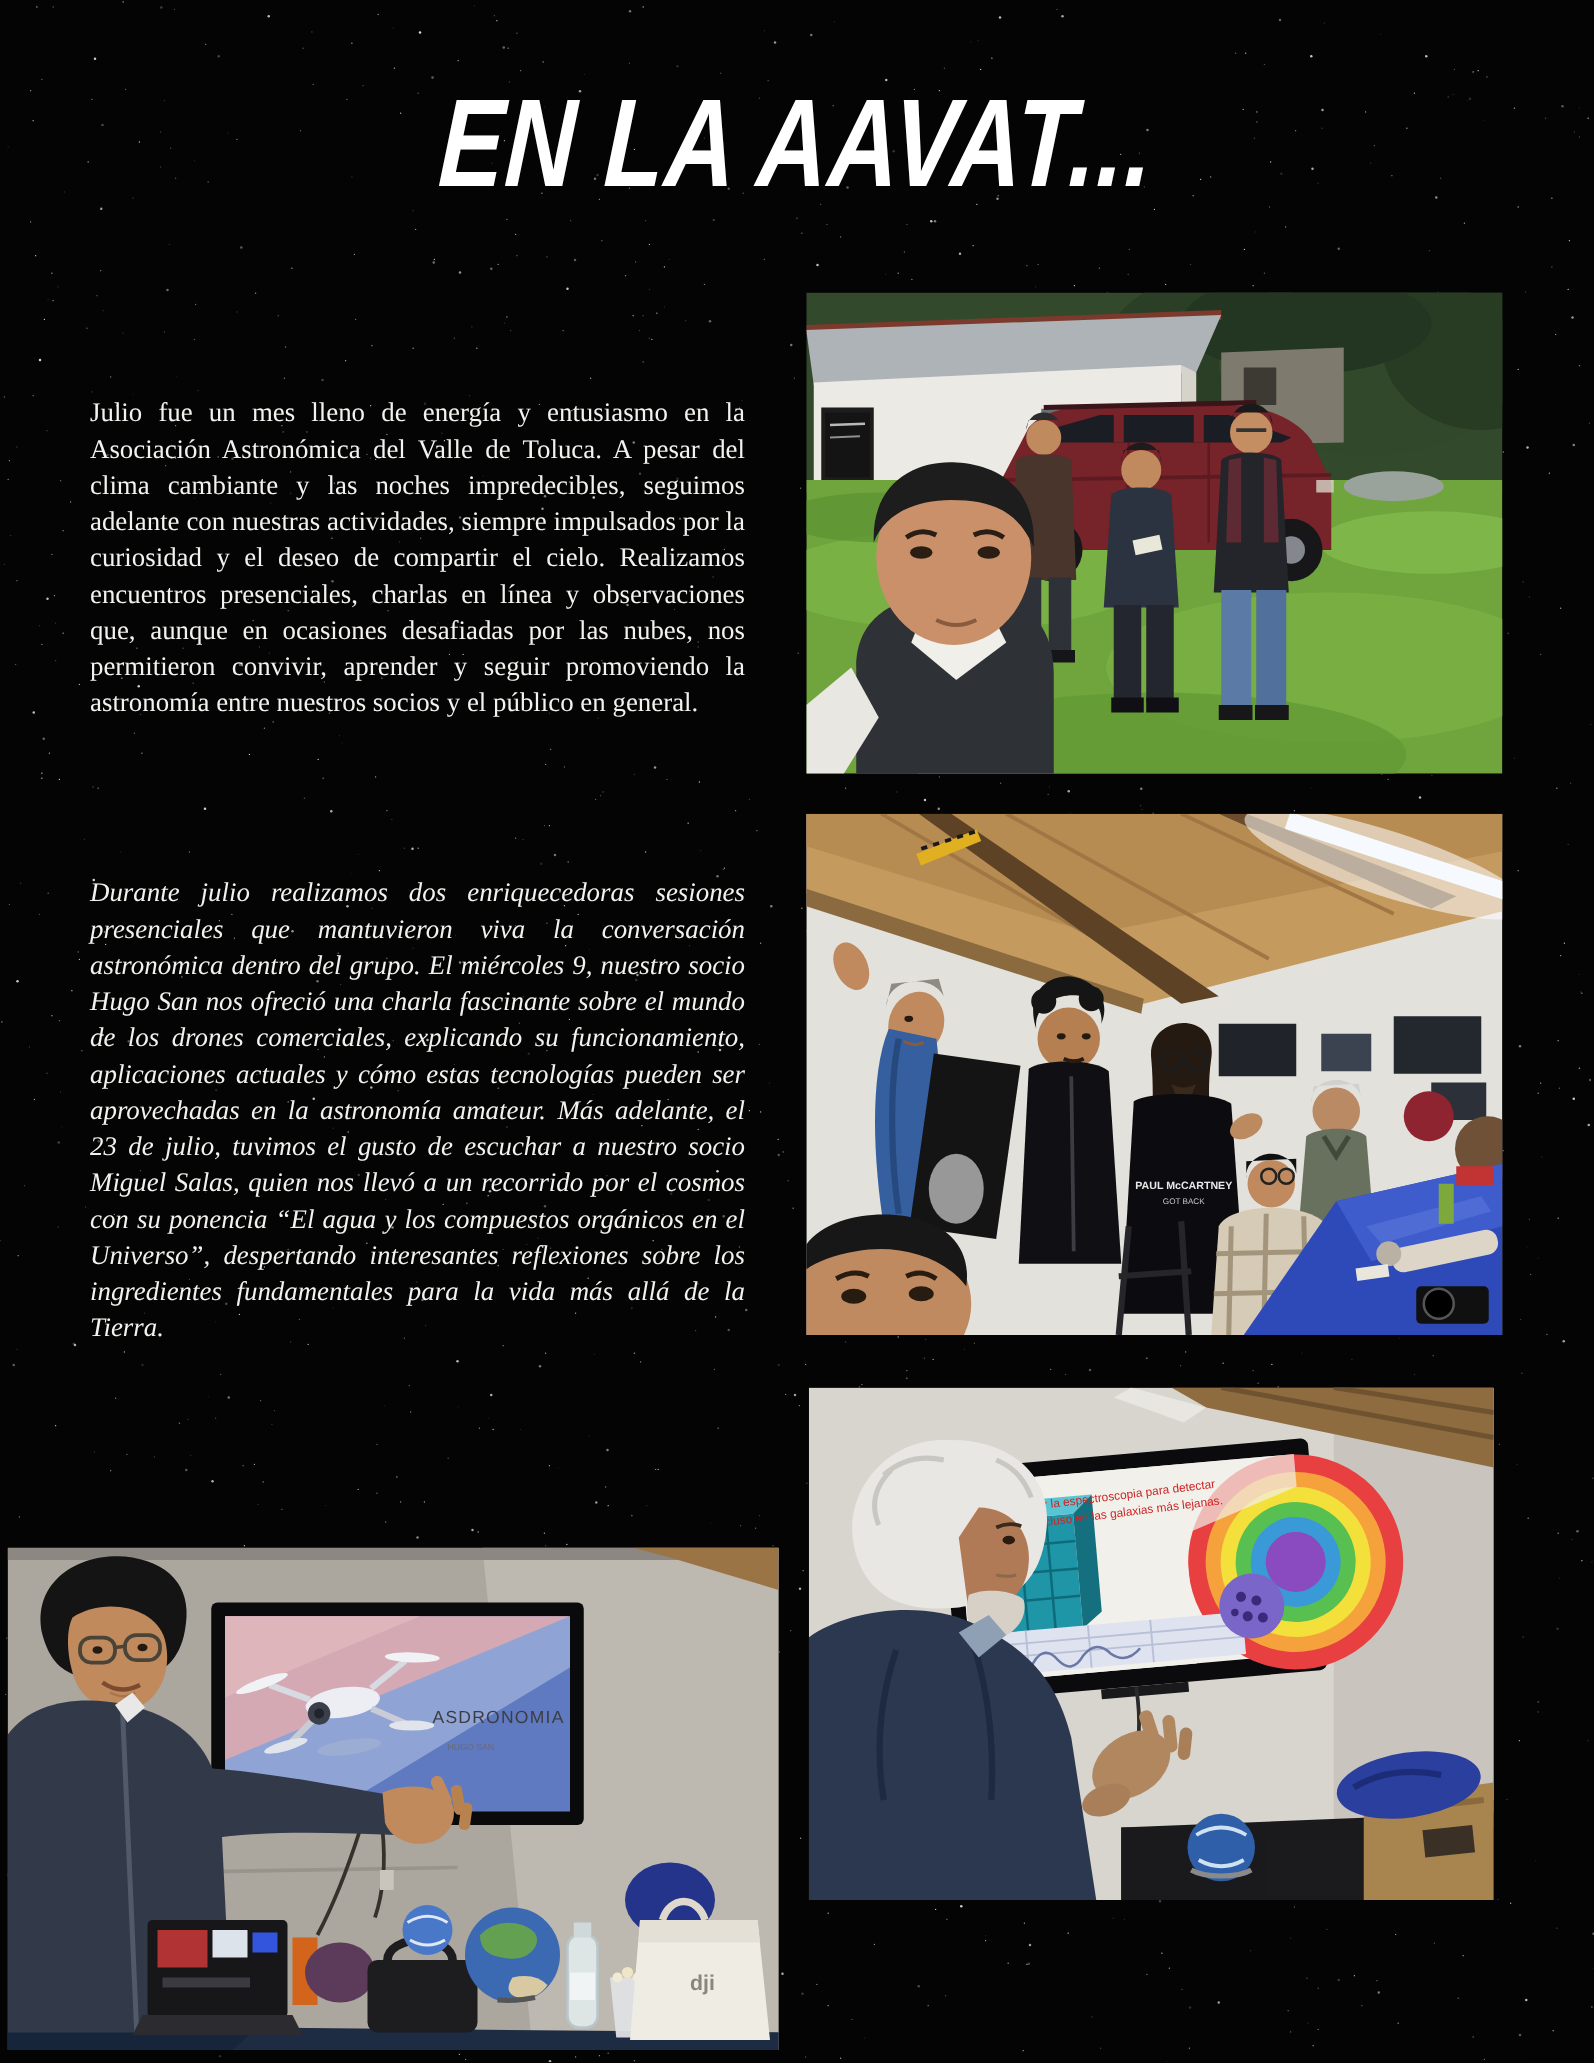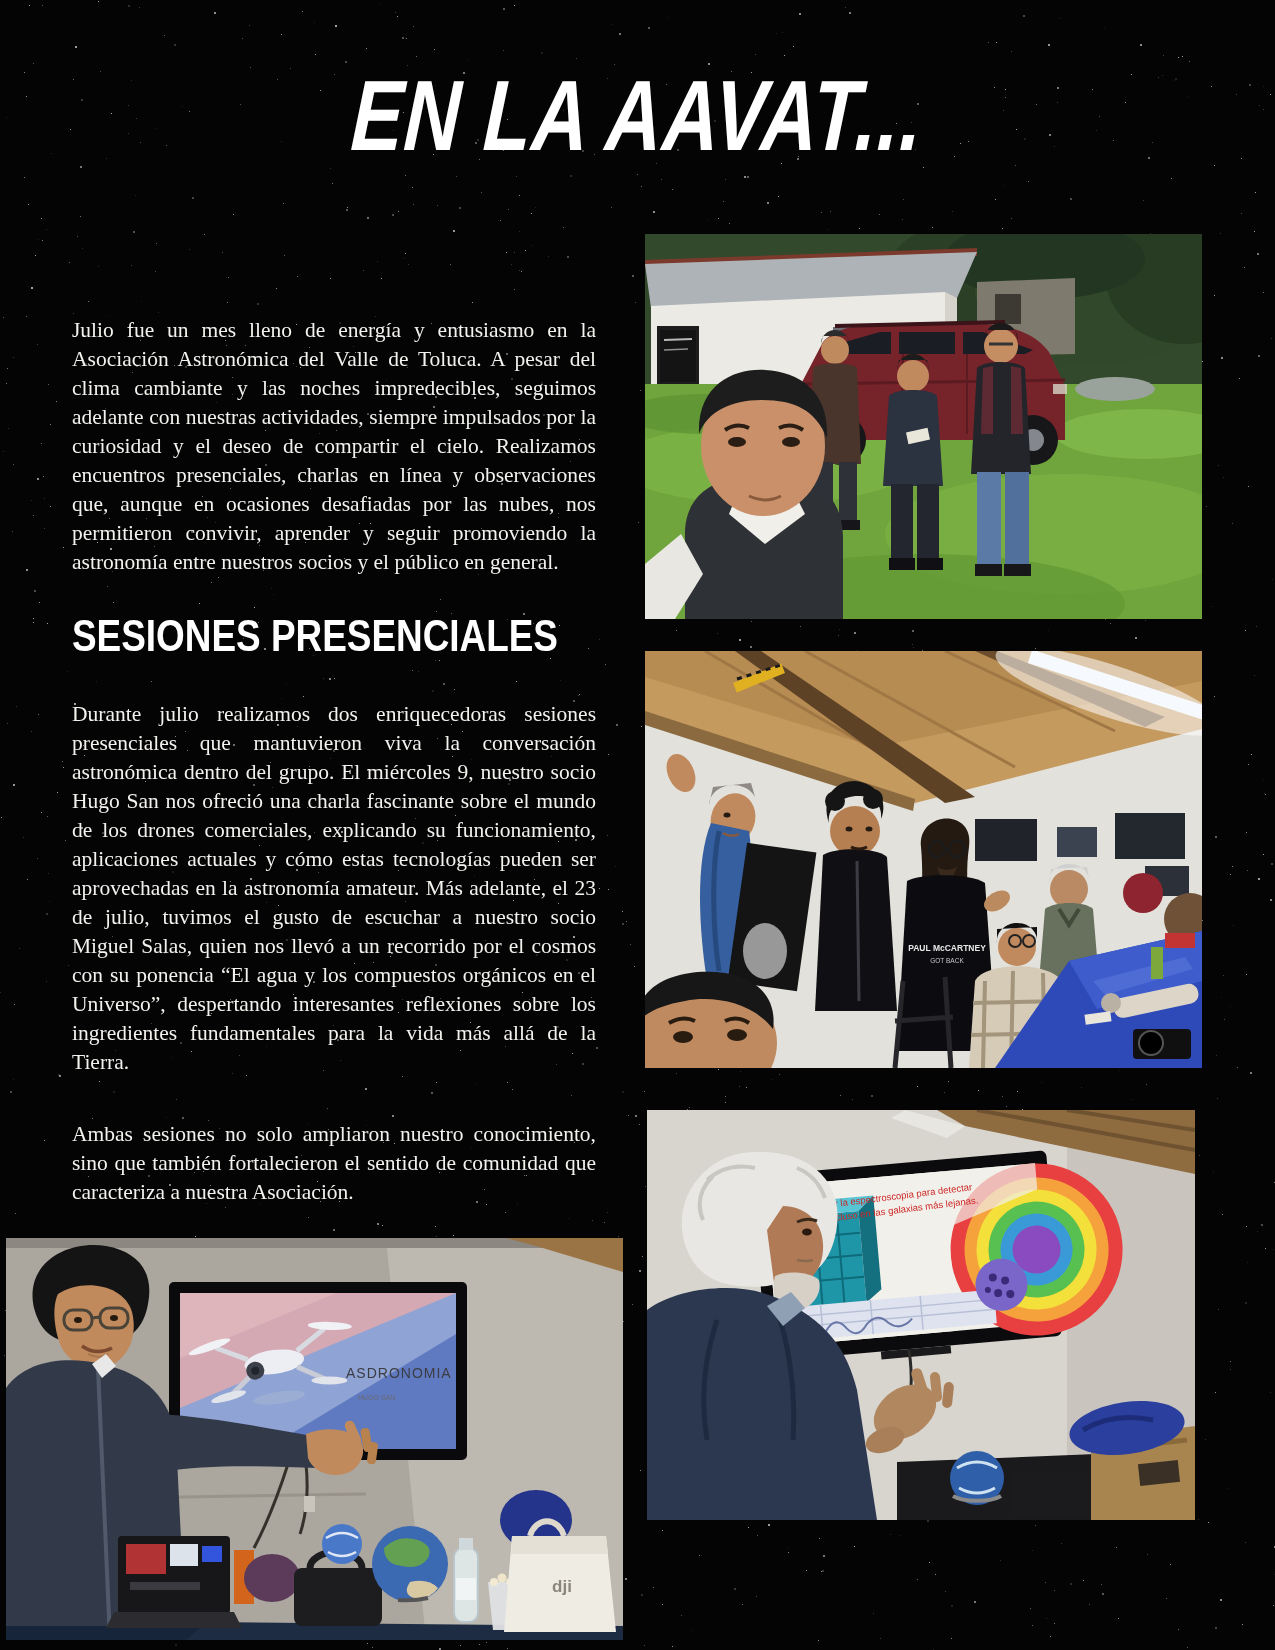--- a/index.html
+++ b/index.html
@@ -14,21 +14,21 @@
     font-size:100px;color:#fff;display:inline-block;transform:scaleX(0.78) skewX(-4deg);
     transform-origin:center;letter-spacing:1px;white-space:nowrap;}
 
   .sec-heading{font-family:"Liberation Sans",sans-serif;font-weight:bold;font-size:45px;color:#fff;
     display:inline-block;transform:scaleX(0.82);transform-origin:left center;letter-spacing:0;white-space:nowrap;}
   #agosto-heading{left:72px;top:222px;}
   #sesiones-heading{left:72px;top:610px;}
 
   .body-text{width:524px;font-size:21.5px;line-height:29px;text-align:justify;color:#f3f2ee;}
   #para-1{left:72px;top:294px;}
-  #para-2{left:72px;top:678px;}
+  #para-2{left:72px;top:678px;font-style:italic;}
   #para-3{left:72px;top:1098px;}
 
   figure{margin:0;padding:0;}
   .photo{overflow:hidden;background:#111;}
   #photo-field{left:645px;top:234px;width:557px;height:385px;}
   #photo-meeting{left:645px;top:651px;width:557px;height:417px;}
   #photo-spectro{left:647px;top:1110px;width:548px;height:410px;}
   #photo-drone{left:6px;top:1238px;width:617px;height:402px;}
   .photo svg{display:block;width:100%;height:100%;}
 
@@ -1642,25 +1642,21 @@
       <i style="left: 75.9%; top: 72.91%; width: 2px; height: 2px; opacity: 0.6;"></i>
       <i style="left: 45.34%; top: 42.11%; width: 1px; height: 1px; opacity: 0.3;"></i>
     </div>
 
   <div class="layer masthead">
     <h1>EN LA AAVAT...</h1>
   </div>
 
   <p class="layer body-text" id="para-1">Julio fue un mes lleno de energía y entusiasmo en la Asociación Astronómica del Valle de Toluca. A pesar del clima cambiante y las noches impredecibles, seguimos adelante con nuestras actividades, siempre impulsados por la curiosidad y el deseo de compartir el cielo. Realizamos encuentros presenciales, charlas en línea y observaciones que, aunque en ocasiones desafiadas por las nubes, nos permitieron convivir, aprender y seguir promoviendo la astronomía entre nuestros socios y el público en general.</p>
 
-  <div class="layer" id="sesiones-heading">
-    <span class="sec-heading">SESIONES PRESENCIALES</span>
-  </div>
   <p class="layer body-text" id="para-2">Durante julio realizamos dos enriquecedoras sesiones presenciales que mantuvieron viva la conversación astronómica dentro del grupo. El miércoles 9, nuestro socio Hugo San nos ofreció una charla fascinante sobre el mundo de los drones comerciales, explicando su funcionamiento, aplicaciones actuales y cómo estas tecnologías pueden ser aprovechadas en la astronomía amateur. Más adelante, el 23 de julio, tuvimos el gusto de escuchar a nuestro socio Miguel Salas, quien nos llevó a un recorrido por el cosmos con su ponencia “El agua y los compuestos orgánicos en el Universo”, despertando interesantes reflexiones sobre los ingredientes fundamentales para la vida más allá de la Tierra.</p>
-  <p class="layer body-text" id="para-3">Ambas sesiones no solo ampliaron nuestro conocimiento, sino que también fortalecieron el sentido de comunidad que caracteriza a nuestra Asociación.</p>
 
   <figure class="layer photo" id="photo-field">
     <svg viewBox="0 0 557 385" preserveAspectRatio="none">
       <rect x="0" y="0" width="557" height="160" fill="#33492c"></rect>
       <g>
         <ellipse cx="330" cy="45" rx="90" ry="60" fill="#2a3f25"></ellipse>
         <ellipse cx="450" cy="55" rx="120" ry="75" fill="#31482a"></ellipse>
         <ellipse cx="540" cy="40" rx="80" ry="70" fill="#273c22"></ellipse>
         <ellipse cx="400" cy="25" rx="100" ry="40" fill="#223621"></ellipse>
       </g>

